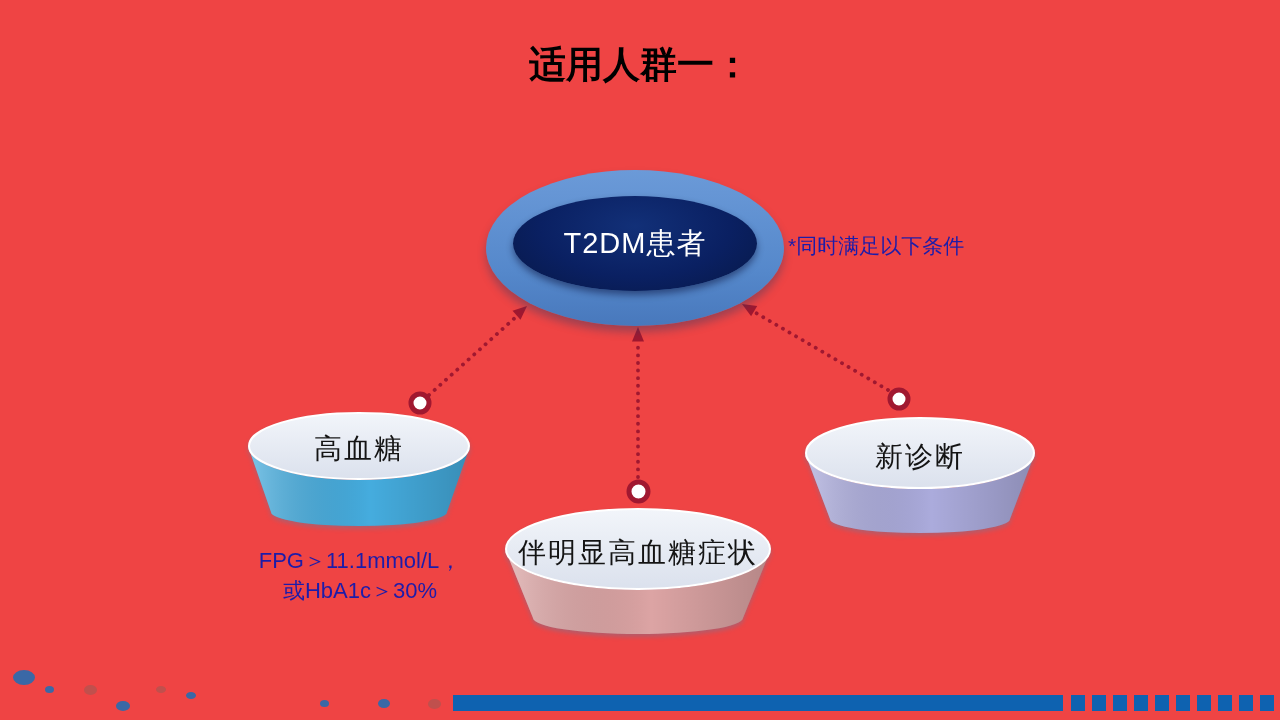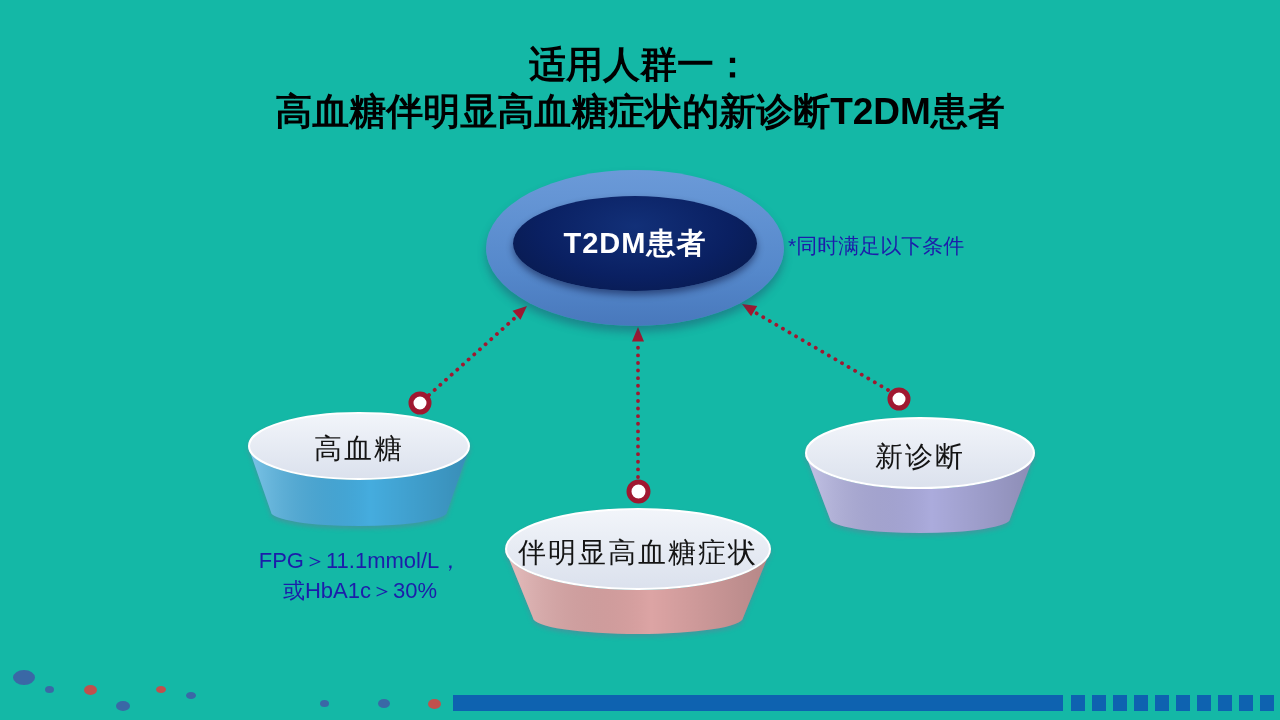--- a/index.html
+++ b/index.html
@@ -1,35 +1,35 @@
 <!DOCTYPE html>
 <html><head>
 <meta charset="utf-8">
 <style>
   html,body{margin:0;padding:0;}
   body{font-family:"Liberation Sans","DejaVu Sans",sans-serif;background:#fff;}
-  .slide{position:relative;width:1280px;height:720px;background:#14b8a6;overflow:hidden;}
+  .slide{position:relative;width:1280px;height:720px;background:#ef4444;overflow:hidden;}
 
   
   .title{position:absolute;top:42px;left:0;width:1280px;text-align:center;
          font-weight:bold;font-size:37px;line-height:1.27;color:#000;}
 
   
   .shape-layer{position:absolute;left:0;top:0;width:1280px;height:720px;z-index:1;}
   .bowl-group{filter:drop-shadow(0 3px 2px rgba(110,120,150,0.45));}
 
   
   .outer-ellipse{position:absolute;left:486px;top:170px;width:298px;height:156px;
       border-radius:50%;z-index:2;
       background:linear-gradient(180deg,#6B9AD8 0%,#5588CB 65%,#4878BC 100%);
       box-shadow:0 6px 9px rgba(40,60,100,0.40);}
   .inner-ellipse{position:absolute;left:27px;top:26px;width:244px;height:95px;border-radius:50%;
       background:radial-gradient(ellipse at 50% 32%,#123078 0%,#0A2062 55%,#071846 100%);
       box-shadow:0 4px 7px rgba(0,0,40,0.45);
-      display:flex;align-items:center;justify-content:center;font-weight:bold;}
+      display:flex;align-items:center;justify-content:center;}
   .inner-ellipse span{color:#fff;font-size:29px;letter-spacing:1px;}
 
   .note{position:absolute;left:788px;top:232px;z-index:2;color:#1C1CAA;font-size:21px;}
 
   
   .bowl-label{position:absolute;z-index:2;text-align:center;color:#141414;font-size:28px;letter-spacing:2px;}
   .bowl-label.left{left:248px;top:430px;width:222px;}
   .bowl-label.mid{left:505px;top:534px;width:266px;}
   .bowl-label.right{left:805px;top:438px;width:230px;text-align:center;}
 
@@ -54,21 +54,20 @@
   .bar-dashes{position:absolute;left:1071px;top:695px;width:209px;height:16px;
       background:repeating-linear-gradient(90deg,#0E62B0 0px,#0E62B0 14px,transparent 14px,transparent 21px);}
 </style>
 </head>
 <body>
 
 <div class="slide">
 
   <div class="title">
     <div>适用人群一：</div>
-    <div>高血糖伴明显高血糖症状的新诊断T2DM患者</div>
   </div>
 
   <svg class="shape-layer" width="1280" height="720" viewBox="0 0 1280 720">
     <defs>
       <linearGradient id="topGrad" x1="0" y1="0" x2="0" y2="1">
         <stop offset="0" stop-color="#F2F5FA"></stop>
         <stop offset="1" stop-color="#DBE1ED"></stop>
       </linearGradient>
       <linearGradient id="shadeGrad" x1="0" y1="0" x2="1" y2="0">
         <stop offset="0" stop-color="#FFFFFF" stop-opacity="0.30"></stop>

